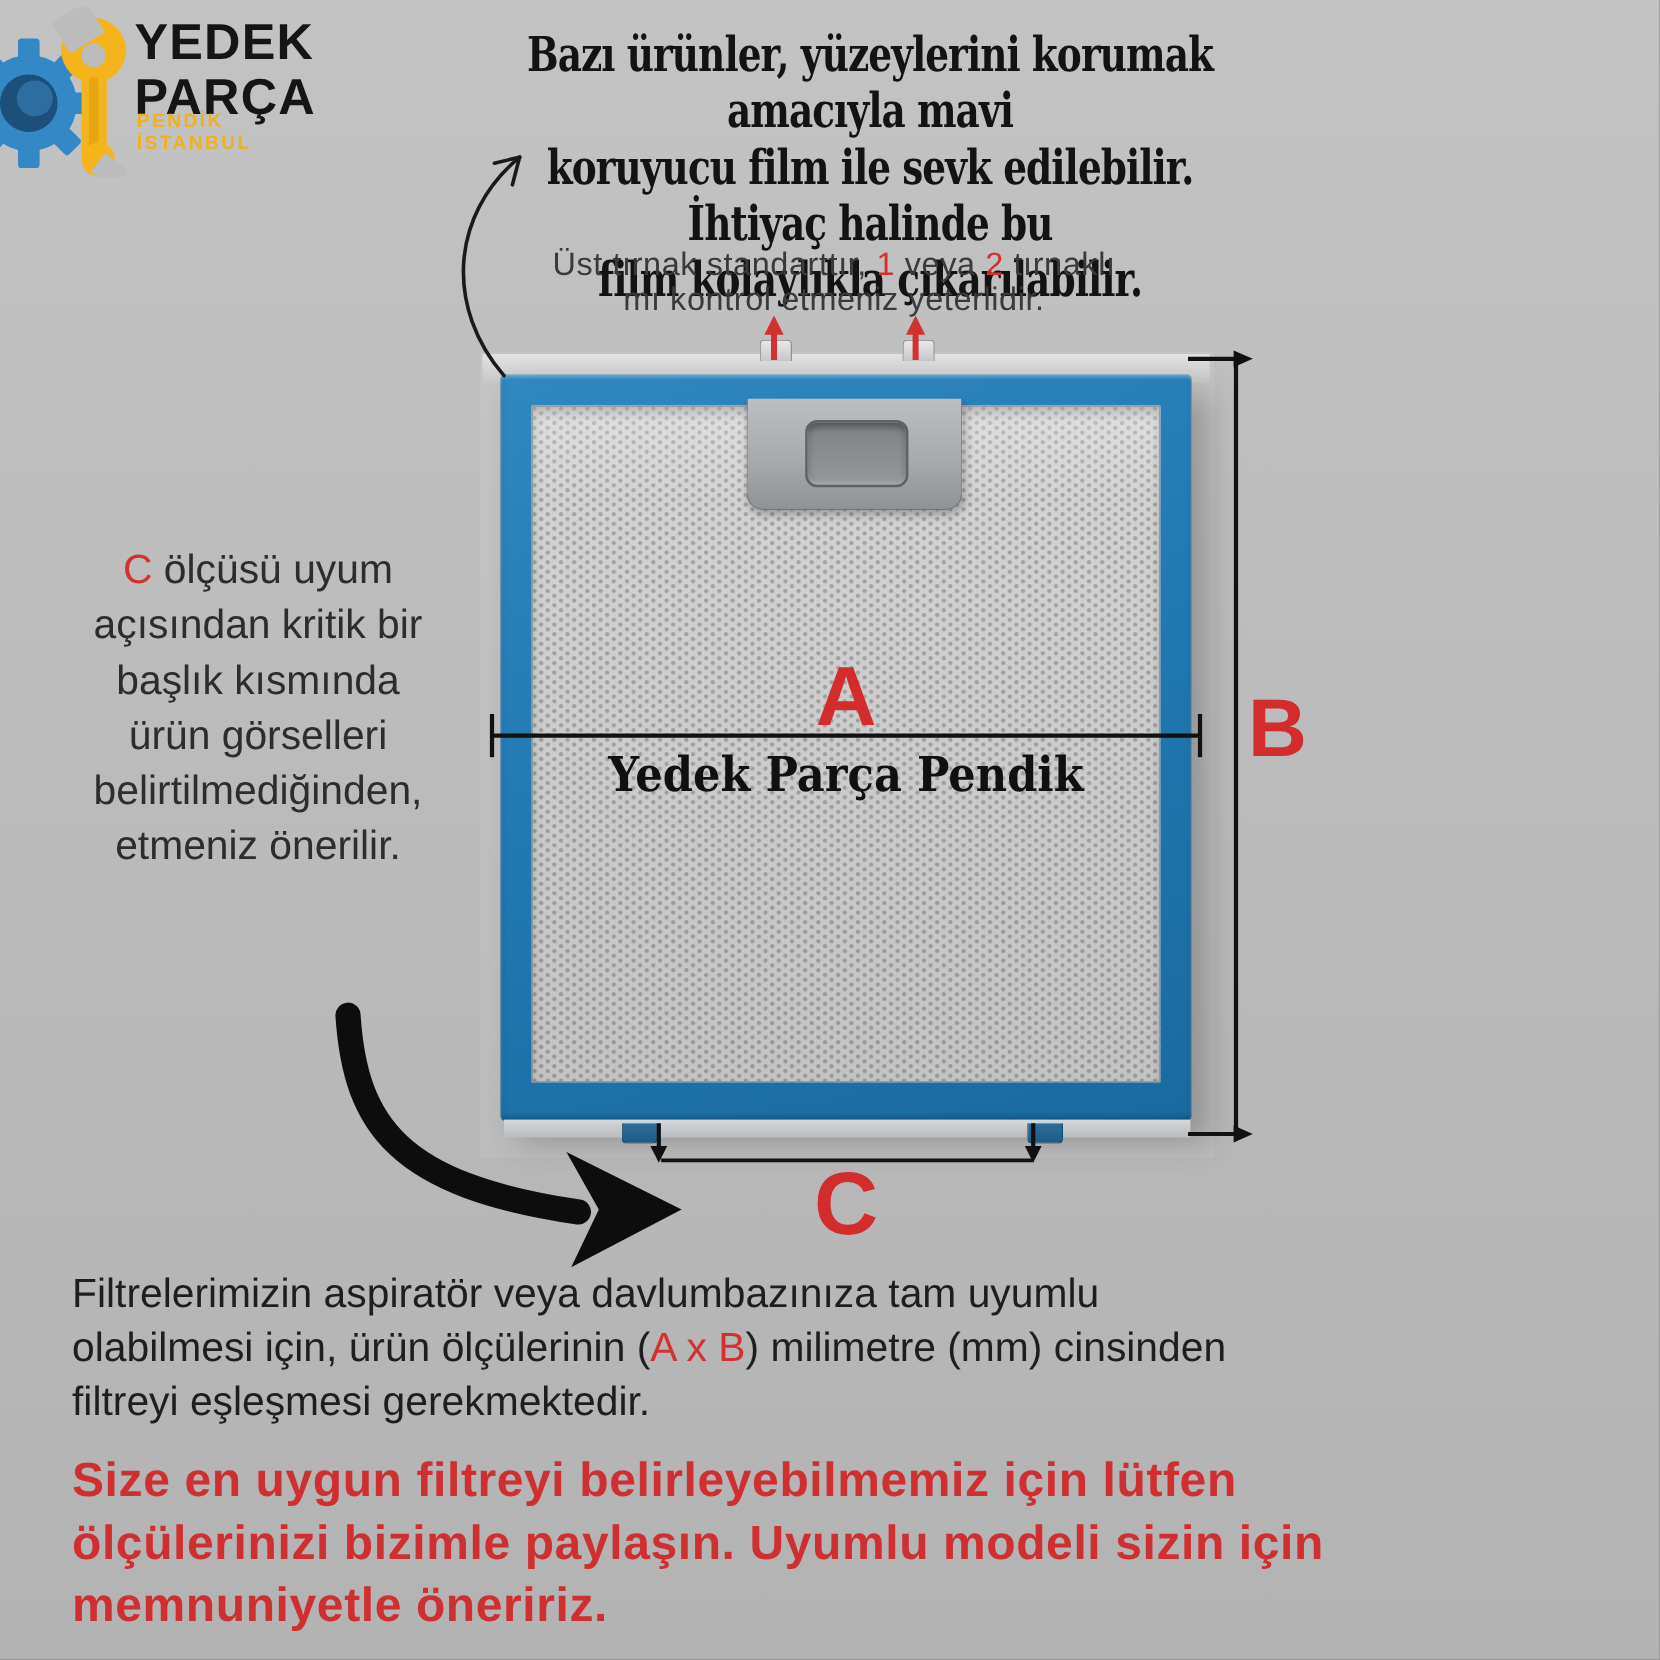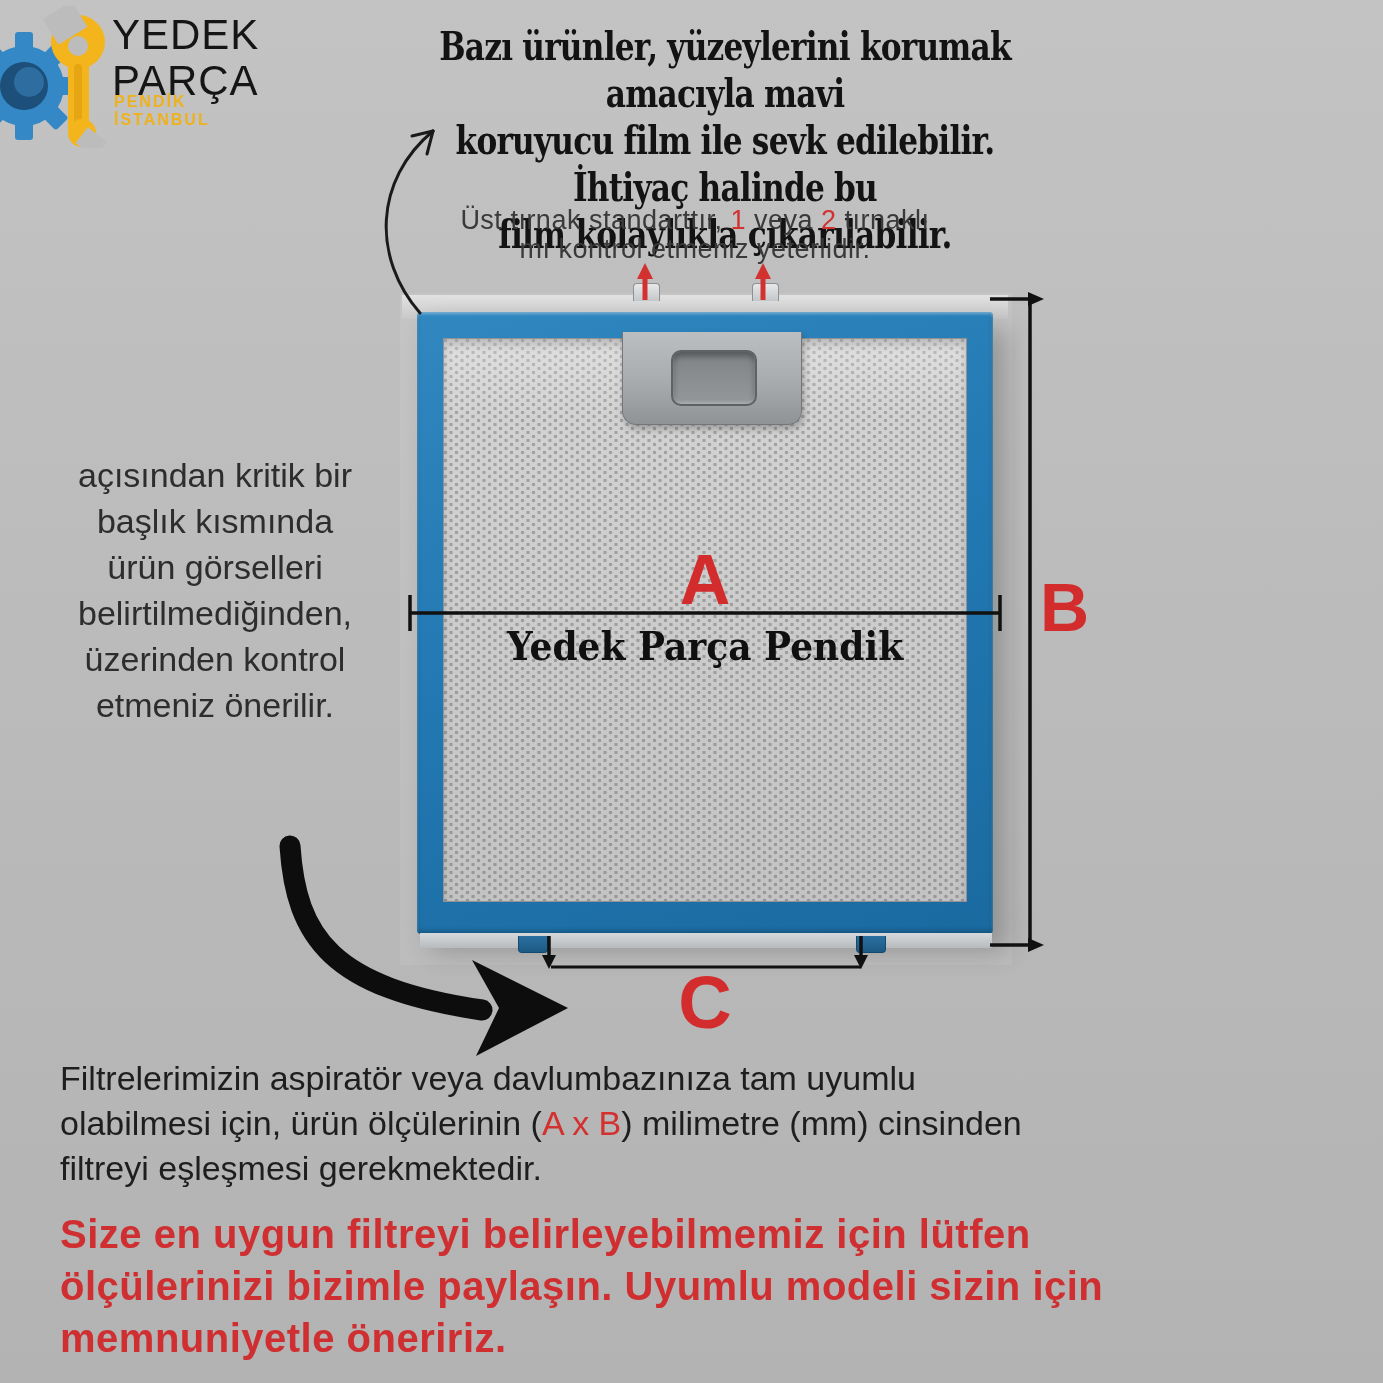--- a/index.html
+++ b/index.html
@@ -4,21 +4,21 @@
 <style>
   html,body{margin:0;padding:0;background:#888;}
   .canvas{
     position:relative;width:1383px;height:1383px;overflow:hidden;
     background:linear-gradient(180deg,#c3c3c3 0%,#bcbcbc 40%,#b3b3b3 100%);
     font-family:"Liberation Sans",sans-serif;
   }
   
   .logo{position:absolute;left:0;top:0;width:280px;height:150px;}
   .logo-icon{position:absolute;left:-16px;top:6px;}
-  .logo-title{position:absolute;left:112px;top:12px;font-weight:400;font-size:42px;line-height:46px;color:#151515;letter-spacing:1px;}
+  .logo-title{position:absolute;left:112px;top:12px;font-weight:700;font-size:42px;line-height:46px;color:#151515;letter-spacing:1px;}
   .logo-sub{position:absolute;left:114px;top:93px;font-weight:700;font-size:16px;color:#eeb11f;letter-spacing:2px;}
   
   .headline{
     position:absolute;left:320px;top:22px;width:810px;text-align:center;
     font-family:"DejaVu Serif","Liberation Serif",serif;font-weight:700;
     font-size:40px;line-height:47px;color:#131313;letter-spacing:-1px;
     transform:scaleX(.78);transform-origin:50% 0;
   }
   
   .tab-note{position:absolute;left:430px;top:206px;width:530px;text-align:center;
@@ -143,25 +143,25 @@
   <div class="bottom-edge"></div>
   <div class="bottom-tab" style="left:518px;"></div>
   <div class="bottom-tab" style="left:856px;"></div>
 
   <div class="watermark">Yedek Parça Pendik</div>
   <div class="dim dim-a">A</div>
   <div class="dim dim-b">B</div>
   <div class="dim dim-c">C</div>
 
   <div class="left-note">
+    <div><span class="red">C</span><span> ölçüsü uyum</span></div>
     <div>açısından kritik bir</div>
     <div>başlık kısmında</div>
     <div>ürün görselleri</div>
     <div>belirtilmediğinden,</div>
-    <div>üzerinden kontrol</div>
     <div>etmeniz önerilir.</div>
   </div>
 
   <div class="bottom-note">
     <div>Filtrelerimizin aspiratör veya davlumbazınıza tam uyumlu</div>
     <div><span>olabilmesi için, ürün ölçülerinin (</span><span class="red">A x B</span><span>) milimetre (mm) cinsinden</span></div>
     <div>filtreyi eşleşmesi gerekmektedir.</div>
   </div>
 
   <div class="cta">

